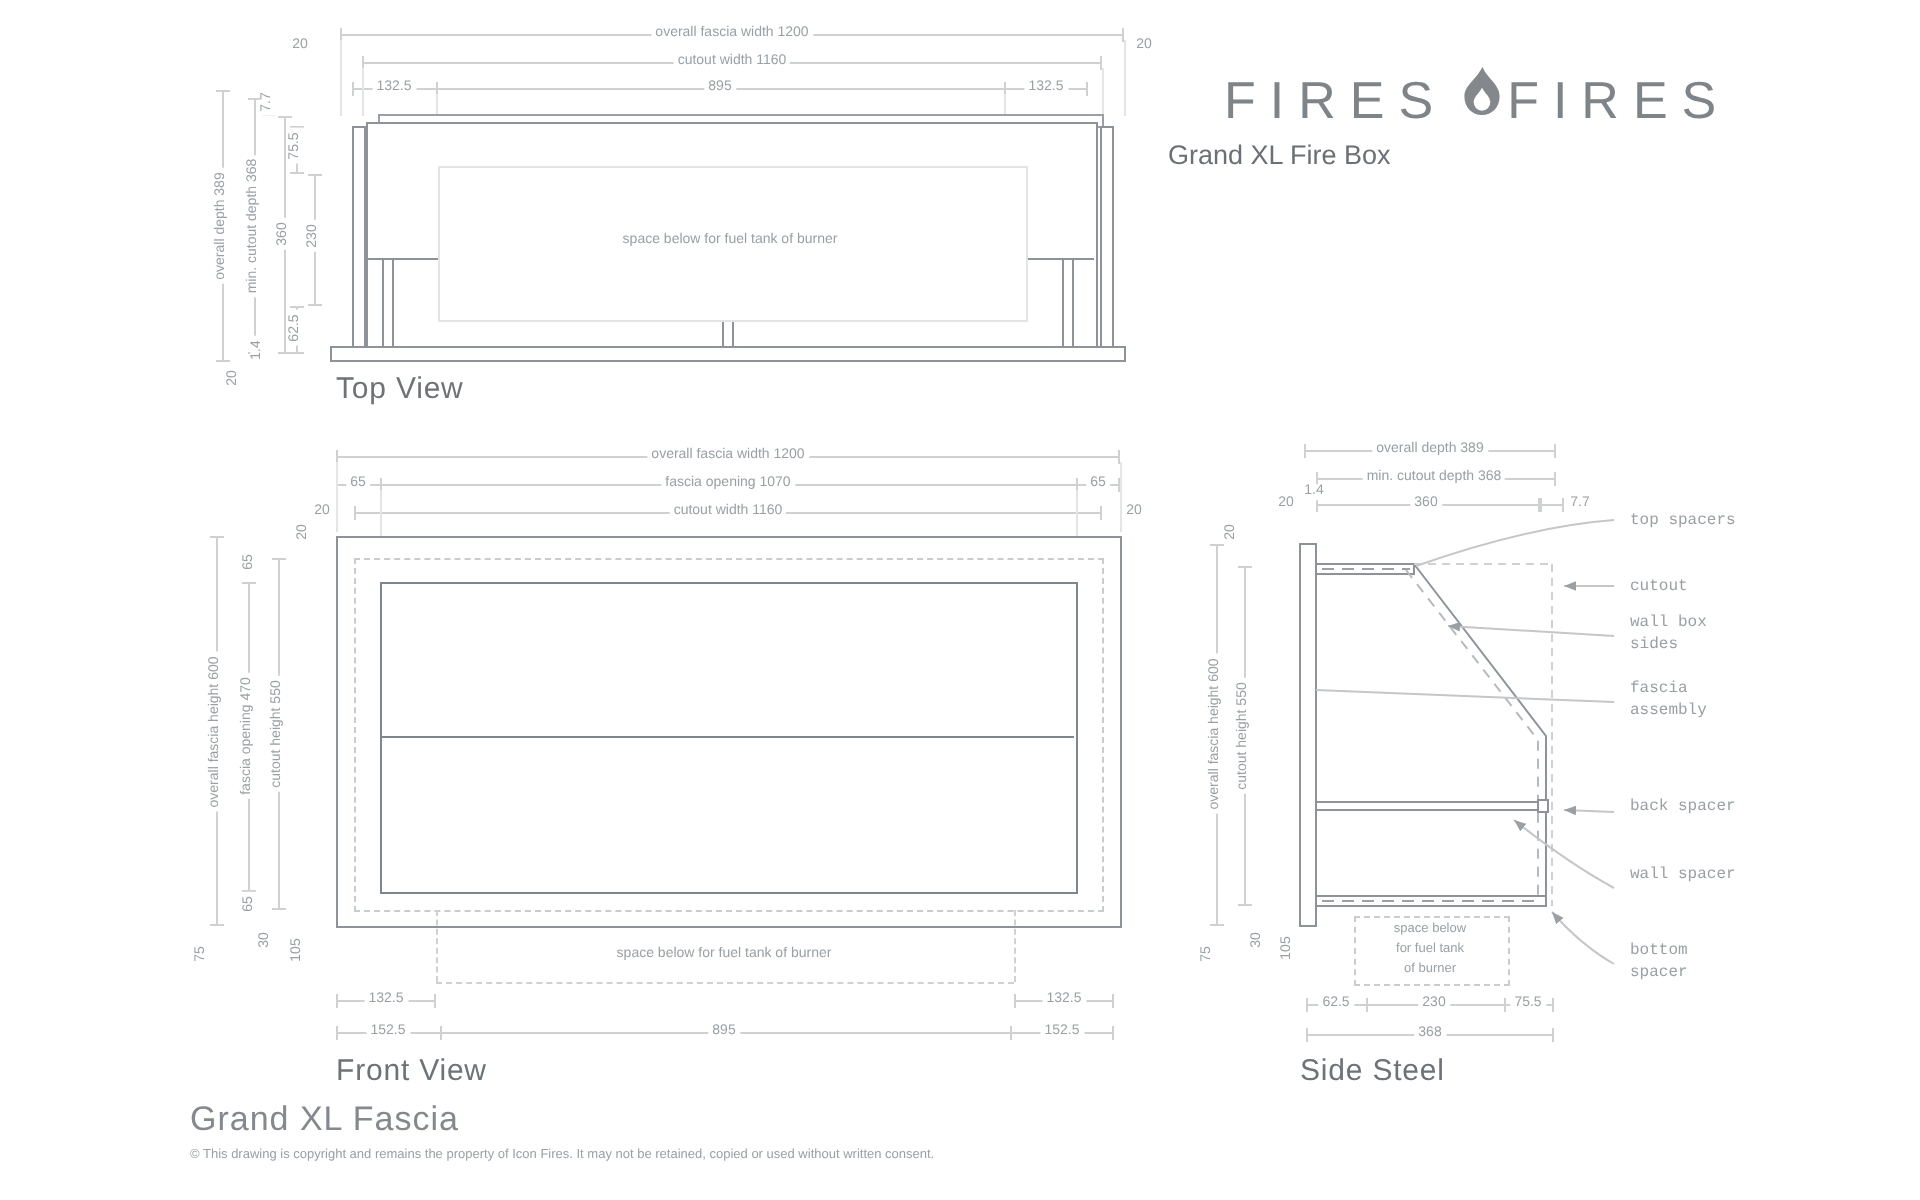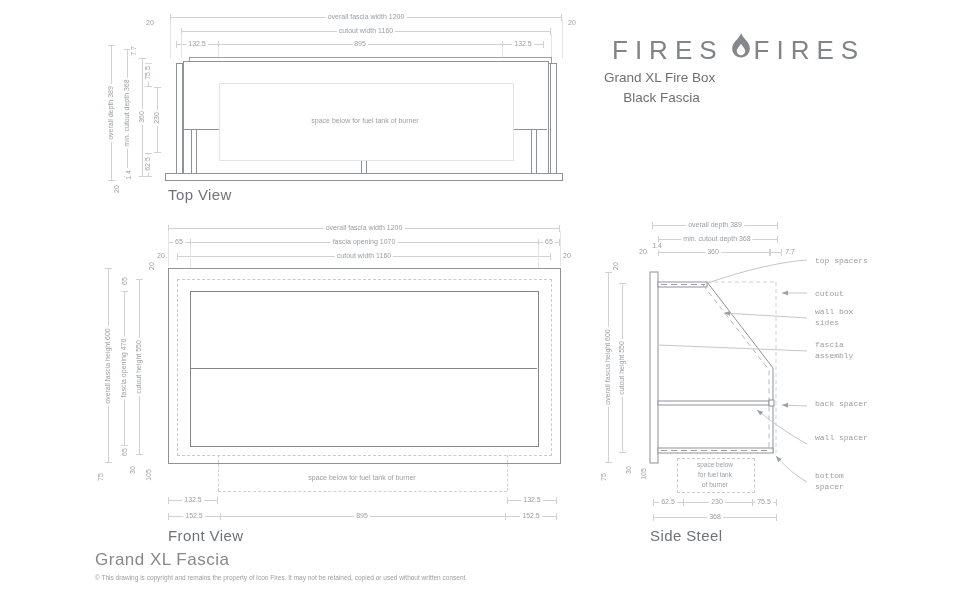--- a/index.html
+++ b/index.html
@@ -45,23 +45,22 @@
 
   <div class="logo" style="left:612px;top:33px;">
     <span class="word">FIRES</span>
     <span style="margin:0 2px 0 6px;">
       <svg width="22" height="30" viewBox="0 0 18 24">
         <path d="M9.2 0c1.6 4.6 7 7 7 12.2 0 4.5-3.2 7.6-7.2 7.6S1.8 16.7 1.8 12.2C1.8 7.6 6.6 5.4 9.2 0z M9 8.6c-1.4 2.6-3.4 3.7-3.4 6a3.4 3.4 0 0 0 6.8 0c0-2.3-2-3.4-3.4-6z" fill="#84888c" fill-rule="evenodd"></path>
       </svg>
     </span>
     <span class="word">FIRES</span>
   </div>
-  <div class="abs" style="left:604px;top:68px;text-align:center;">
+  <div class="abs" style="left:584px;top:68px;">
     <div class="prodline">Grand XL Fire Box</div>
-    <div class="prodline"> Black Fascia</div>
   </div>
 
   <div class="dimh" style="left:170px;top:17px;width:392px;"></div>
   <span class="dlab" style="left:366px;top:17px;">overall fascia width 1200</span>
   <span class="dlab" style="left:150px;top:23px;">20</span>
   <span class="dlab" style="left:572px;top:23px;">20</span>
   <div class="dimh" style="left:181px;top:31px;width:370px;"></div>
   <span class="dlab" style="left:366px;top:31px;">cutout width 1160</span>
   <div class="dimh" style="left:176px;top:44px;width:368px;"></div>
   <div class="tick" style="left:218px;top:41px;"></div>

